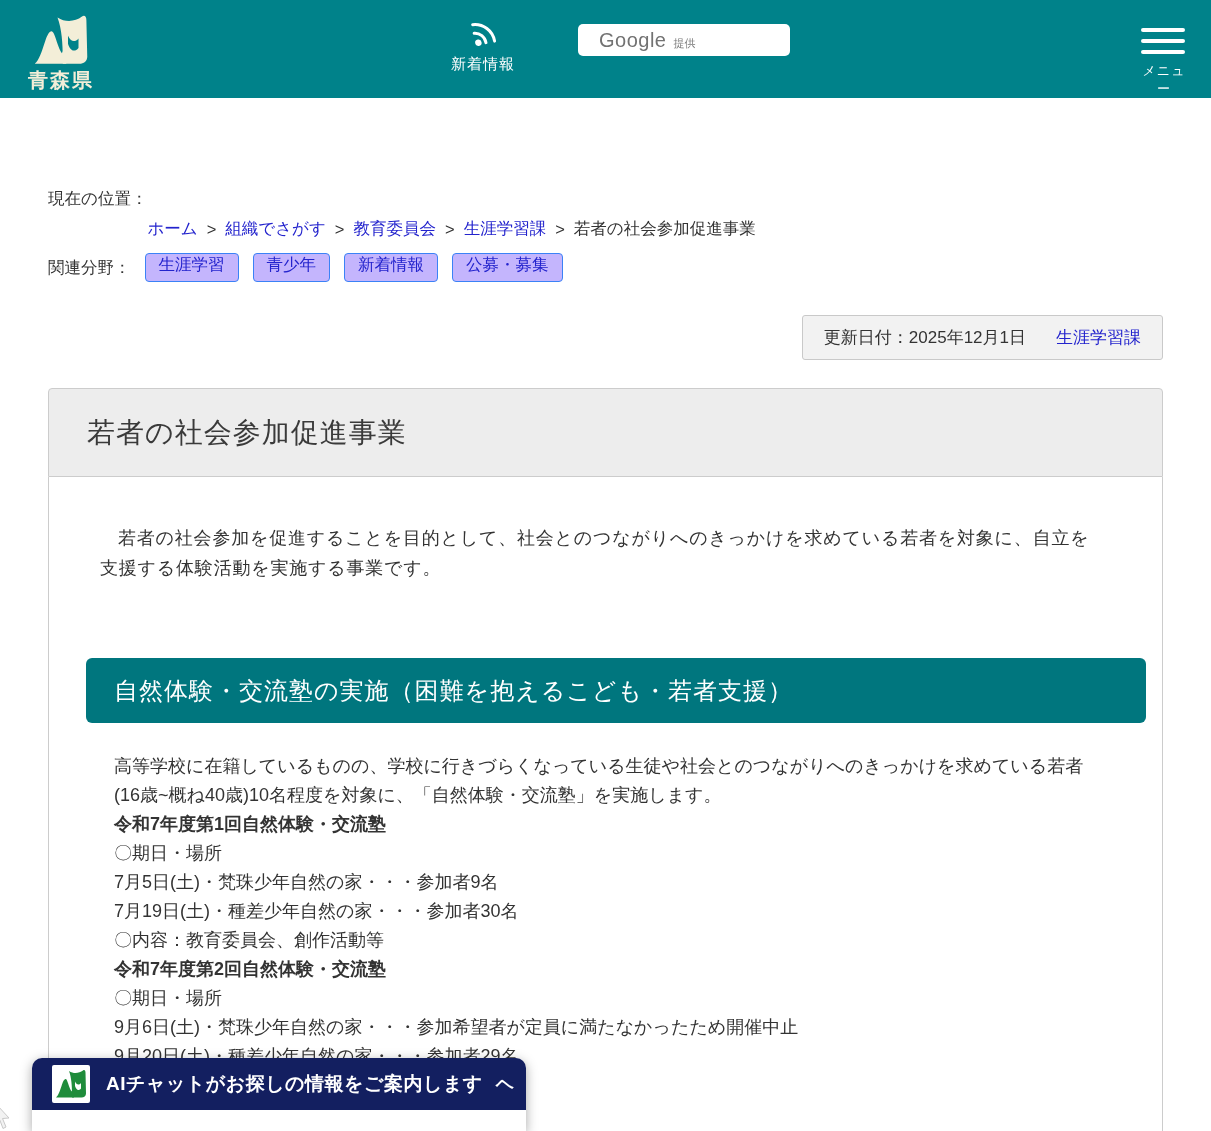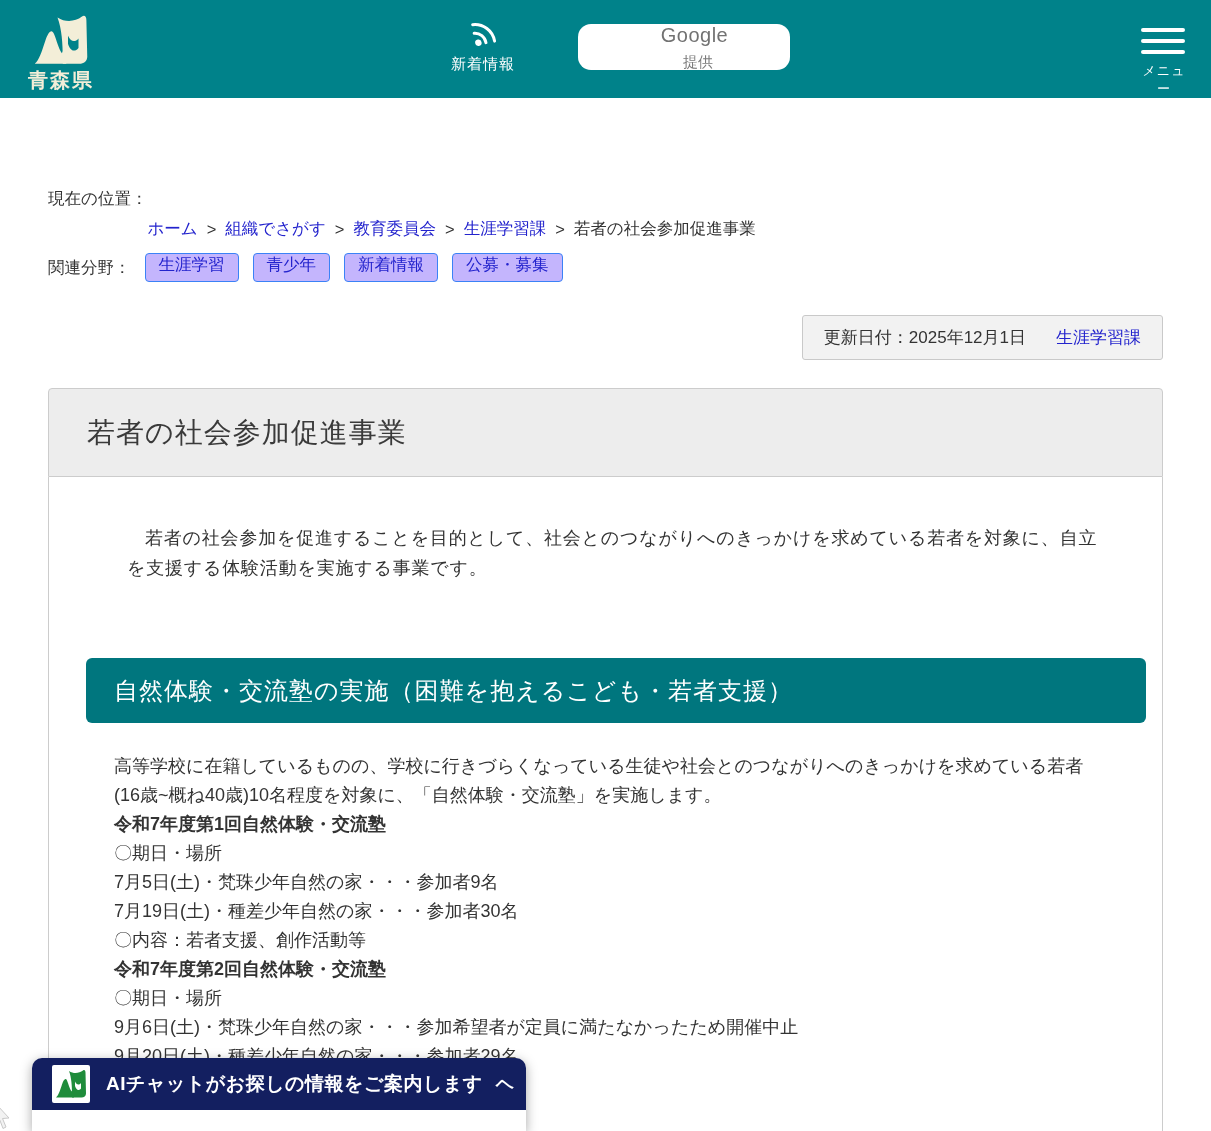--- a/index.html
+++ b/index.html
@@ -13,25 +13,25 @@
     position:absolute; top:0; left:0; width:1211px; height:98px;
     background:#00828a;
   }
   .logo-block { position:absolute; left:22px; top:14px; width:78px; text-align:center; cursor:pointer; }
   .logo-mark { width:56px; height:54px; display:block; margin:0 auto; }
   .logo-text { color:#f3eed8; font-size:20px; font-weight:bold; letter-spacing:2px; line-height:1.2; }
   .whatsnew { position:absolute; left:440px; top:18px; width:86px; text-align:center; cursor:pointer; }
   .whatsnew svg { width:30px; height:30px; display:block; margin:0 auto; }
   .whatsnew-label { color:#fff; font-size:15px; margin-top:7px; letter-spacing:1px; }
   .searchbox {
-    position:absolute; left:578px; top:24px; width:212px; height:46px;
-    background:#fff; border-radius:13px; display:flex; align-items:center; padding-left:21px;flex-direction:column;
+    position:absolute; left:578px; top:24px; width:212px; height:32px;
+    background:#fff; border-radius:5px; display:flex; align-items:center; padding-left:21px;
   }
   .g-word { color:#727272; font-size:20px; letter-spacing:0.5px; }
-  .g-provided { color:#7a7a7a; font-size:15px; margin-left:7px; margin-top:6px; }
+  .g-provided { color:#7a7a7a; font-size:11px; margin-left:7px; margin-top:6px; }
   .menu-block { position:absolute; right:24px; top:28px; width:46px; text-align:center; cursor:pointer; }
   .menu-bars { display:flex; flex-direction:column; gap:7px; }
   .menu-bars .bar { width:44px; height:4px; background:#fff; border-radius:2px; }
   .menu-label { color:#fff; font-size:13px; margin-top:8px; letter-spacing:1px; }
 
   
   .main { position:absolute; top:98px; left:0; width:1211px; padding:0 48px; }
   .breadcrumb { margin-top:60px; font-size:16.5px; color:#333; display:flex; align-items:center; flex-wrap:nowrap; }
   .crumb { color:#333; text-decoration:none; }
   .crumb.is-link { color:#2323cd; cursor:pointer; }
@@ -55,21 +55,21 @@
     margin-top:28px; background:#ededed; border:1px solid #cccccc;
     border-radius:4px 4px 0 0; height:89px; display:flex; align-items:center; padding-left:38px;
   }
   .page-title { font-size:28px; color:#3a3a3a; font-weight:normal; letter-spacing:1px; }
 
   .content-box {
     border:1px solid #cccccc; border-top:none; background:#fff;
     height:708px; overflow:hidden;
   }
   .intro {
-    margin:46px 58px 0 78px; font-size:18px; line-height:30px;
+    margin:46px 58px 0 51px; font-size:18px; line-height:30px;
     letter-spacing:0.8px; text-indent:1em; color:#333;
   }
   .section-header {
     margin:75px 16px 0 37px; height:65px; background:#00767e; border-radius:6px;
     color:#fff; font-size:24px; font-weight:500; letter-spacing:1px;
     display:flex; align-items:center; padding-left:28px;
   }
   .body-lines { margin:29px 55px 0 65px; font-size:18px; line-height:29px; color:#333; }
   .bodyline { font-weight:normal; }
   .bodyline.bold { font-weight:bold; }
@@ -199,21 +199,21 @@
         <div class="bodyline">高等学校に在籍しているものの、学校に行きづらくなっている生徒や社会とのつながりへのきっかけを求めている若者(16歳~概ね40歳)10名程度を対象に、「自然体験・交流塾」を実施します。</div>
 
         <div class="bodyline bold">令和7年度第1回自然体験・交流塾</div>
 
         <div class="bodyline">〇期日・場所</div>
 
         <div class="bodyline">7月5日(土)・梵珠少年自然の家・・・参加者9名</div>
 
         <div class="bodyline">7月19日(土)・種差少年自然の家・・・参加者30名</div>
 
-        <div class="bodyline">〇内容：若者支援、創作活動等</div>
+        <div class="bodyline">〇内容：教育委員会、創作活動等</div>
 
         <div class="bodyline bold">令和7年度第2回自然体験・交流塾</div>
 
         <div class="bodyline">〇期日・場所</div>
 
         <div class="bodyline">9月6日(土)・梵珠少年自然の家・・・参加希望者が定員に満たなかったため開催中止</div>
 
         <div class="bodyline">9月20日(土)・種差少年自然の家・・・参加者29名</div>
 
         <div class="bodyline">〇内容：自然体験活動等</div>

